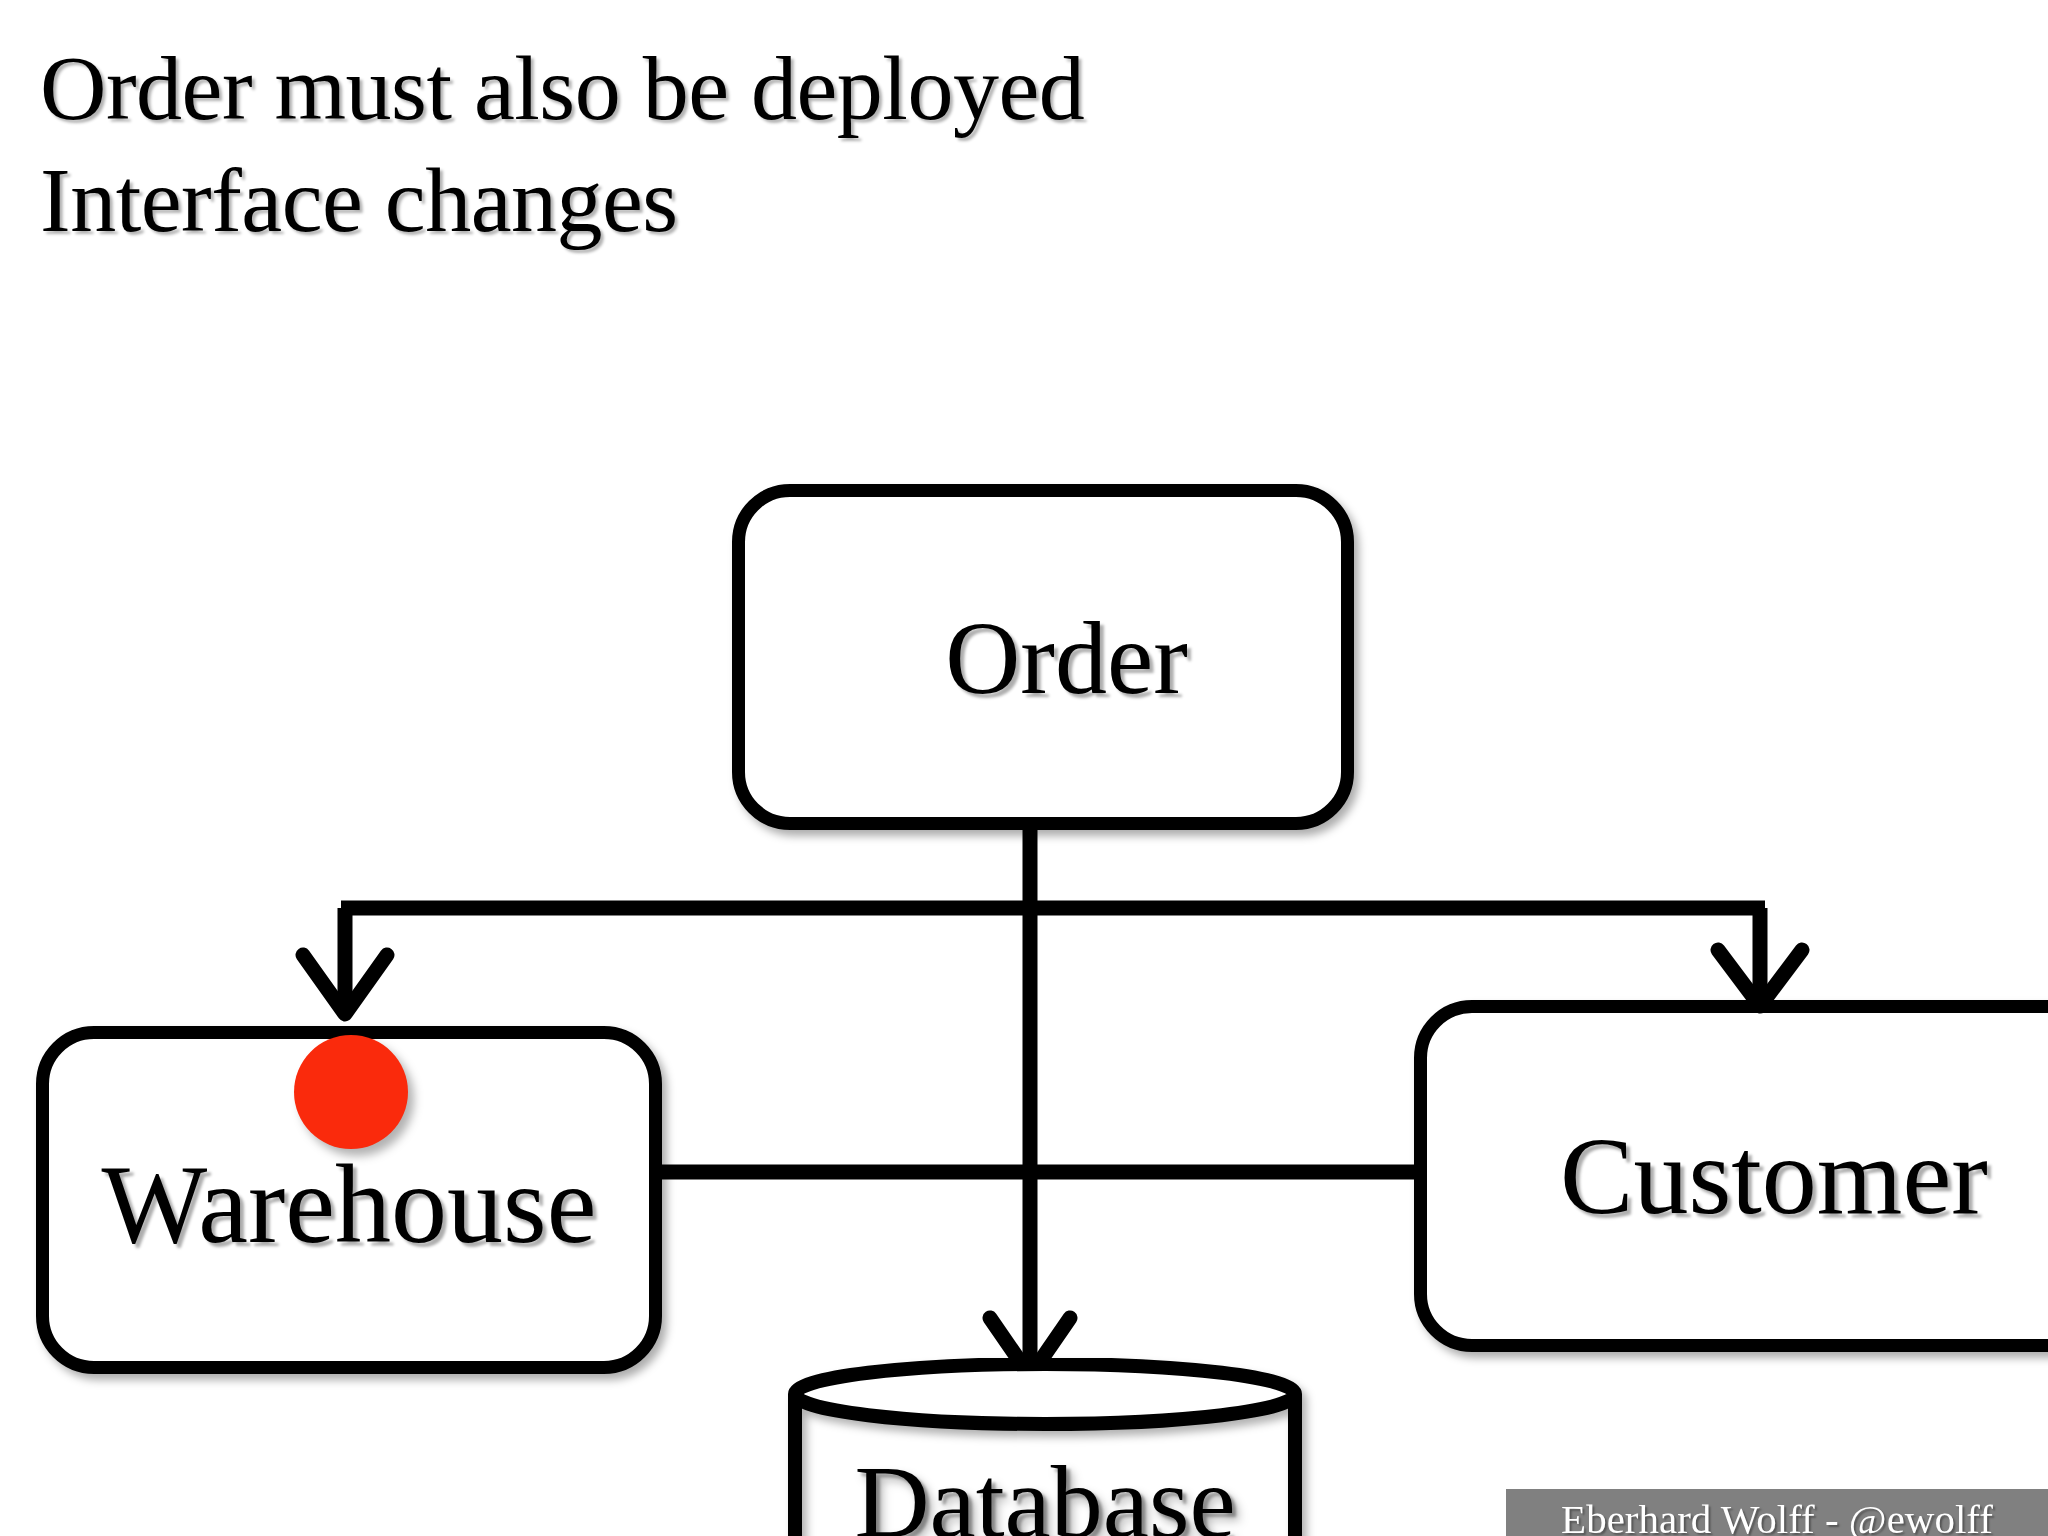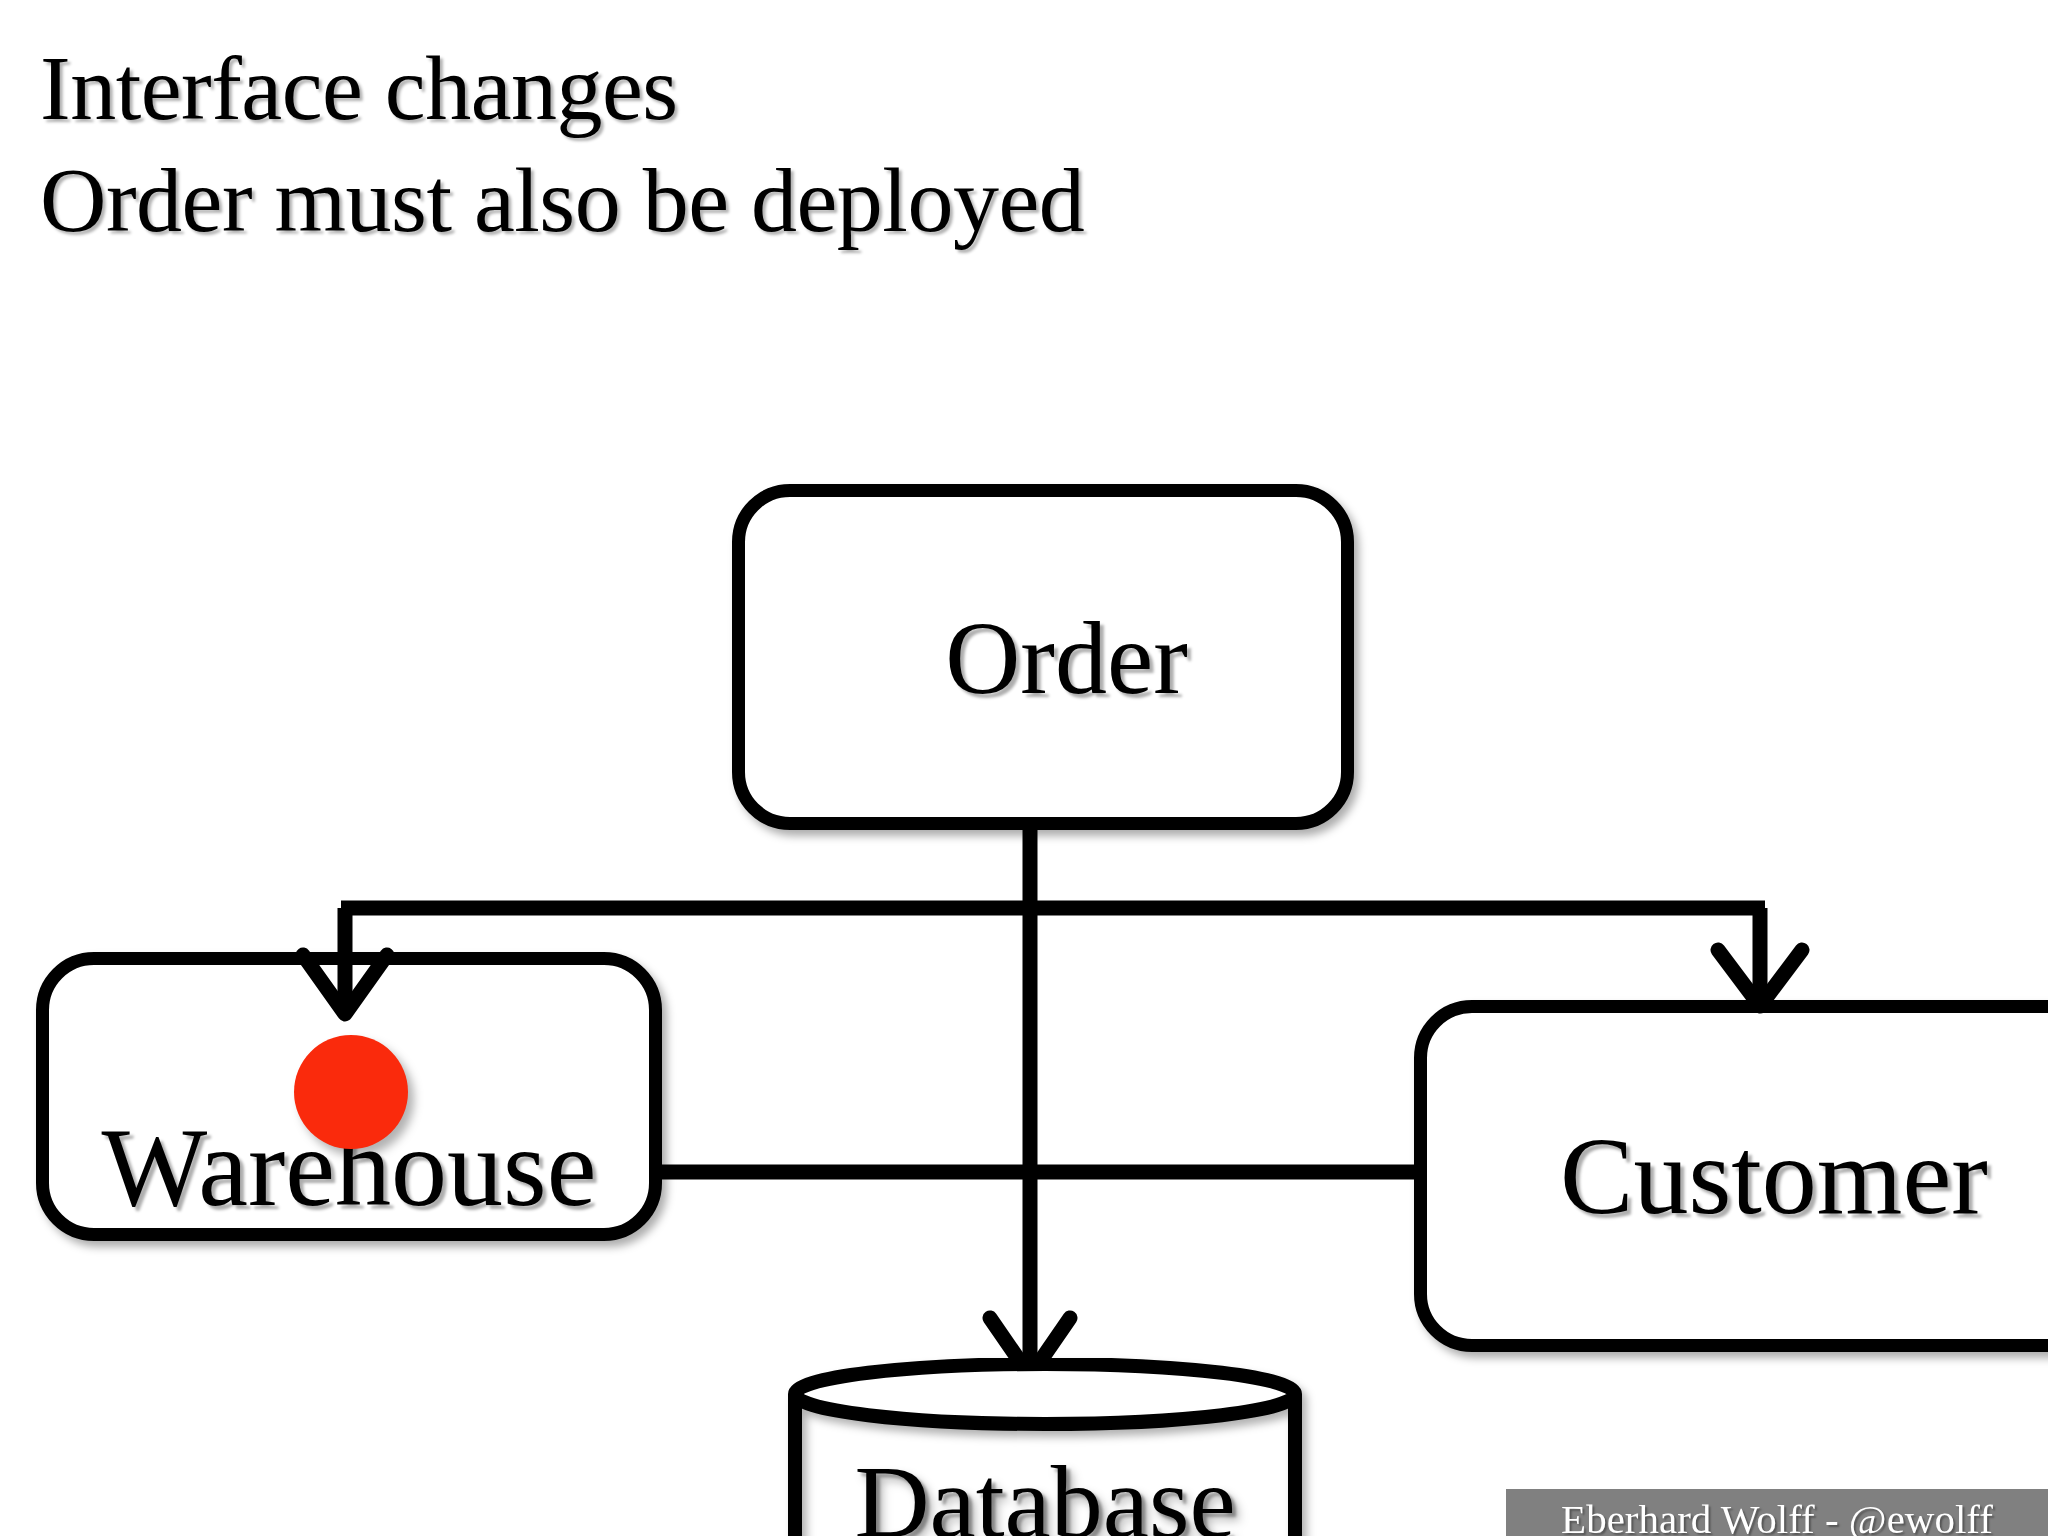--- a/index.html
+++ b/index.html
@@ -65,24 +65,23 @@
     left: 732px;
     top: 484px;
     width: 622px;
     height: 346px;
     padding-left: 47px;
   }
   #node-order .node-label { font-size: 104px; }
 
   #node-warehouse {
     left: 36px;
-    top: 952px;
+    top: 1026px;
     width: 626px;
-    height: 289px;
-    align-items: flex-end;
+    height: 348px;
   }
   #node-warehouse .node-label {
     font-size: 112px;
     position: relative;
     top: 4px;
   }
 
   #node-customer {
     left: 1414px;
     top: 1000px;
@@ -172,22 +171,22 @@
     white-space: nowrap;
     text-shadow: 2px 2px 2px rgba(0,0,0,0.35);
   }
 </style>
 </head>
 <body>
 
 <div id="slide">
 
   <div id="title-block">
+    <div class="title-line">Order must also be deployed</div>
     <div class="title-line">Interface changes</div>
-    <div class="title-line">Order must also be deployed</div>
   </div>
 
   <div id="diagram">
 
     <svg id="connectors" viewBox="0 0 2048 1536">
 
       <path class="conn-line" d="M 1030 823 L 1030 908"></path>
 
       <path class="conn-line" d="M 341 908 L 1765 908"></path>
 

